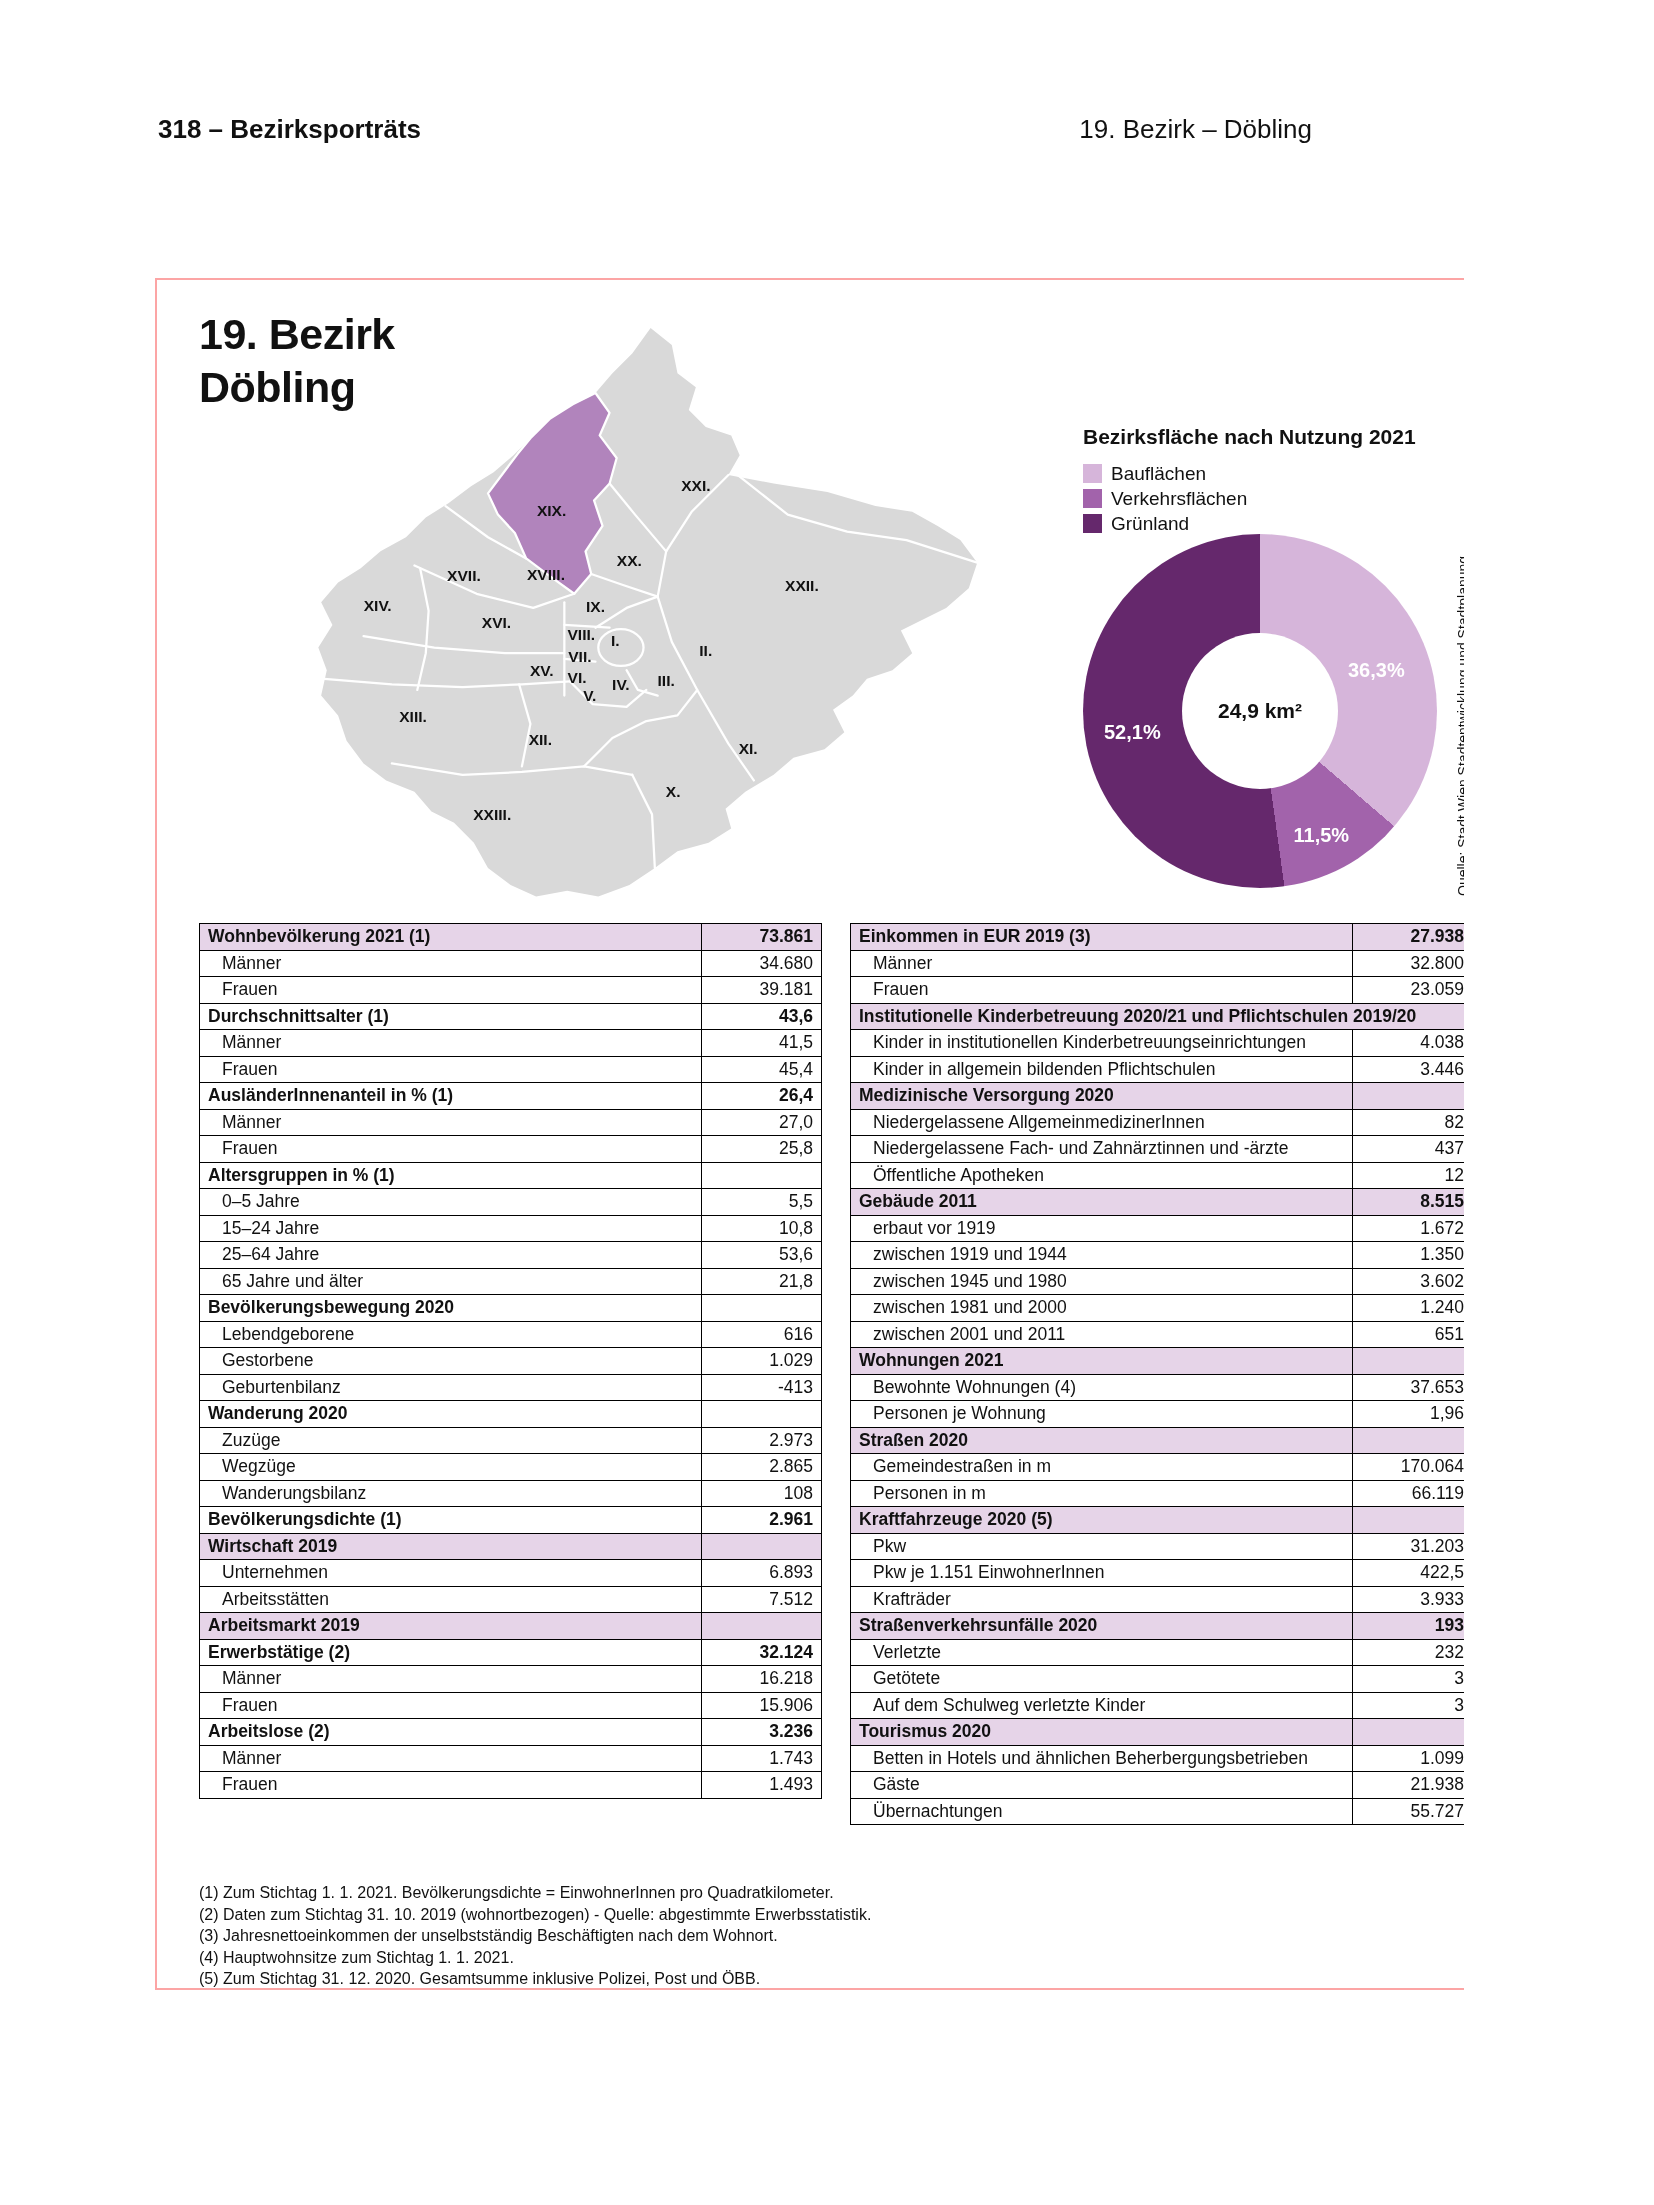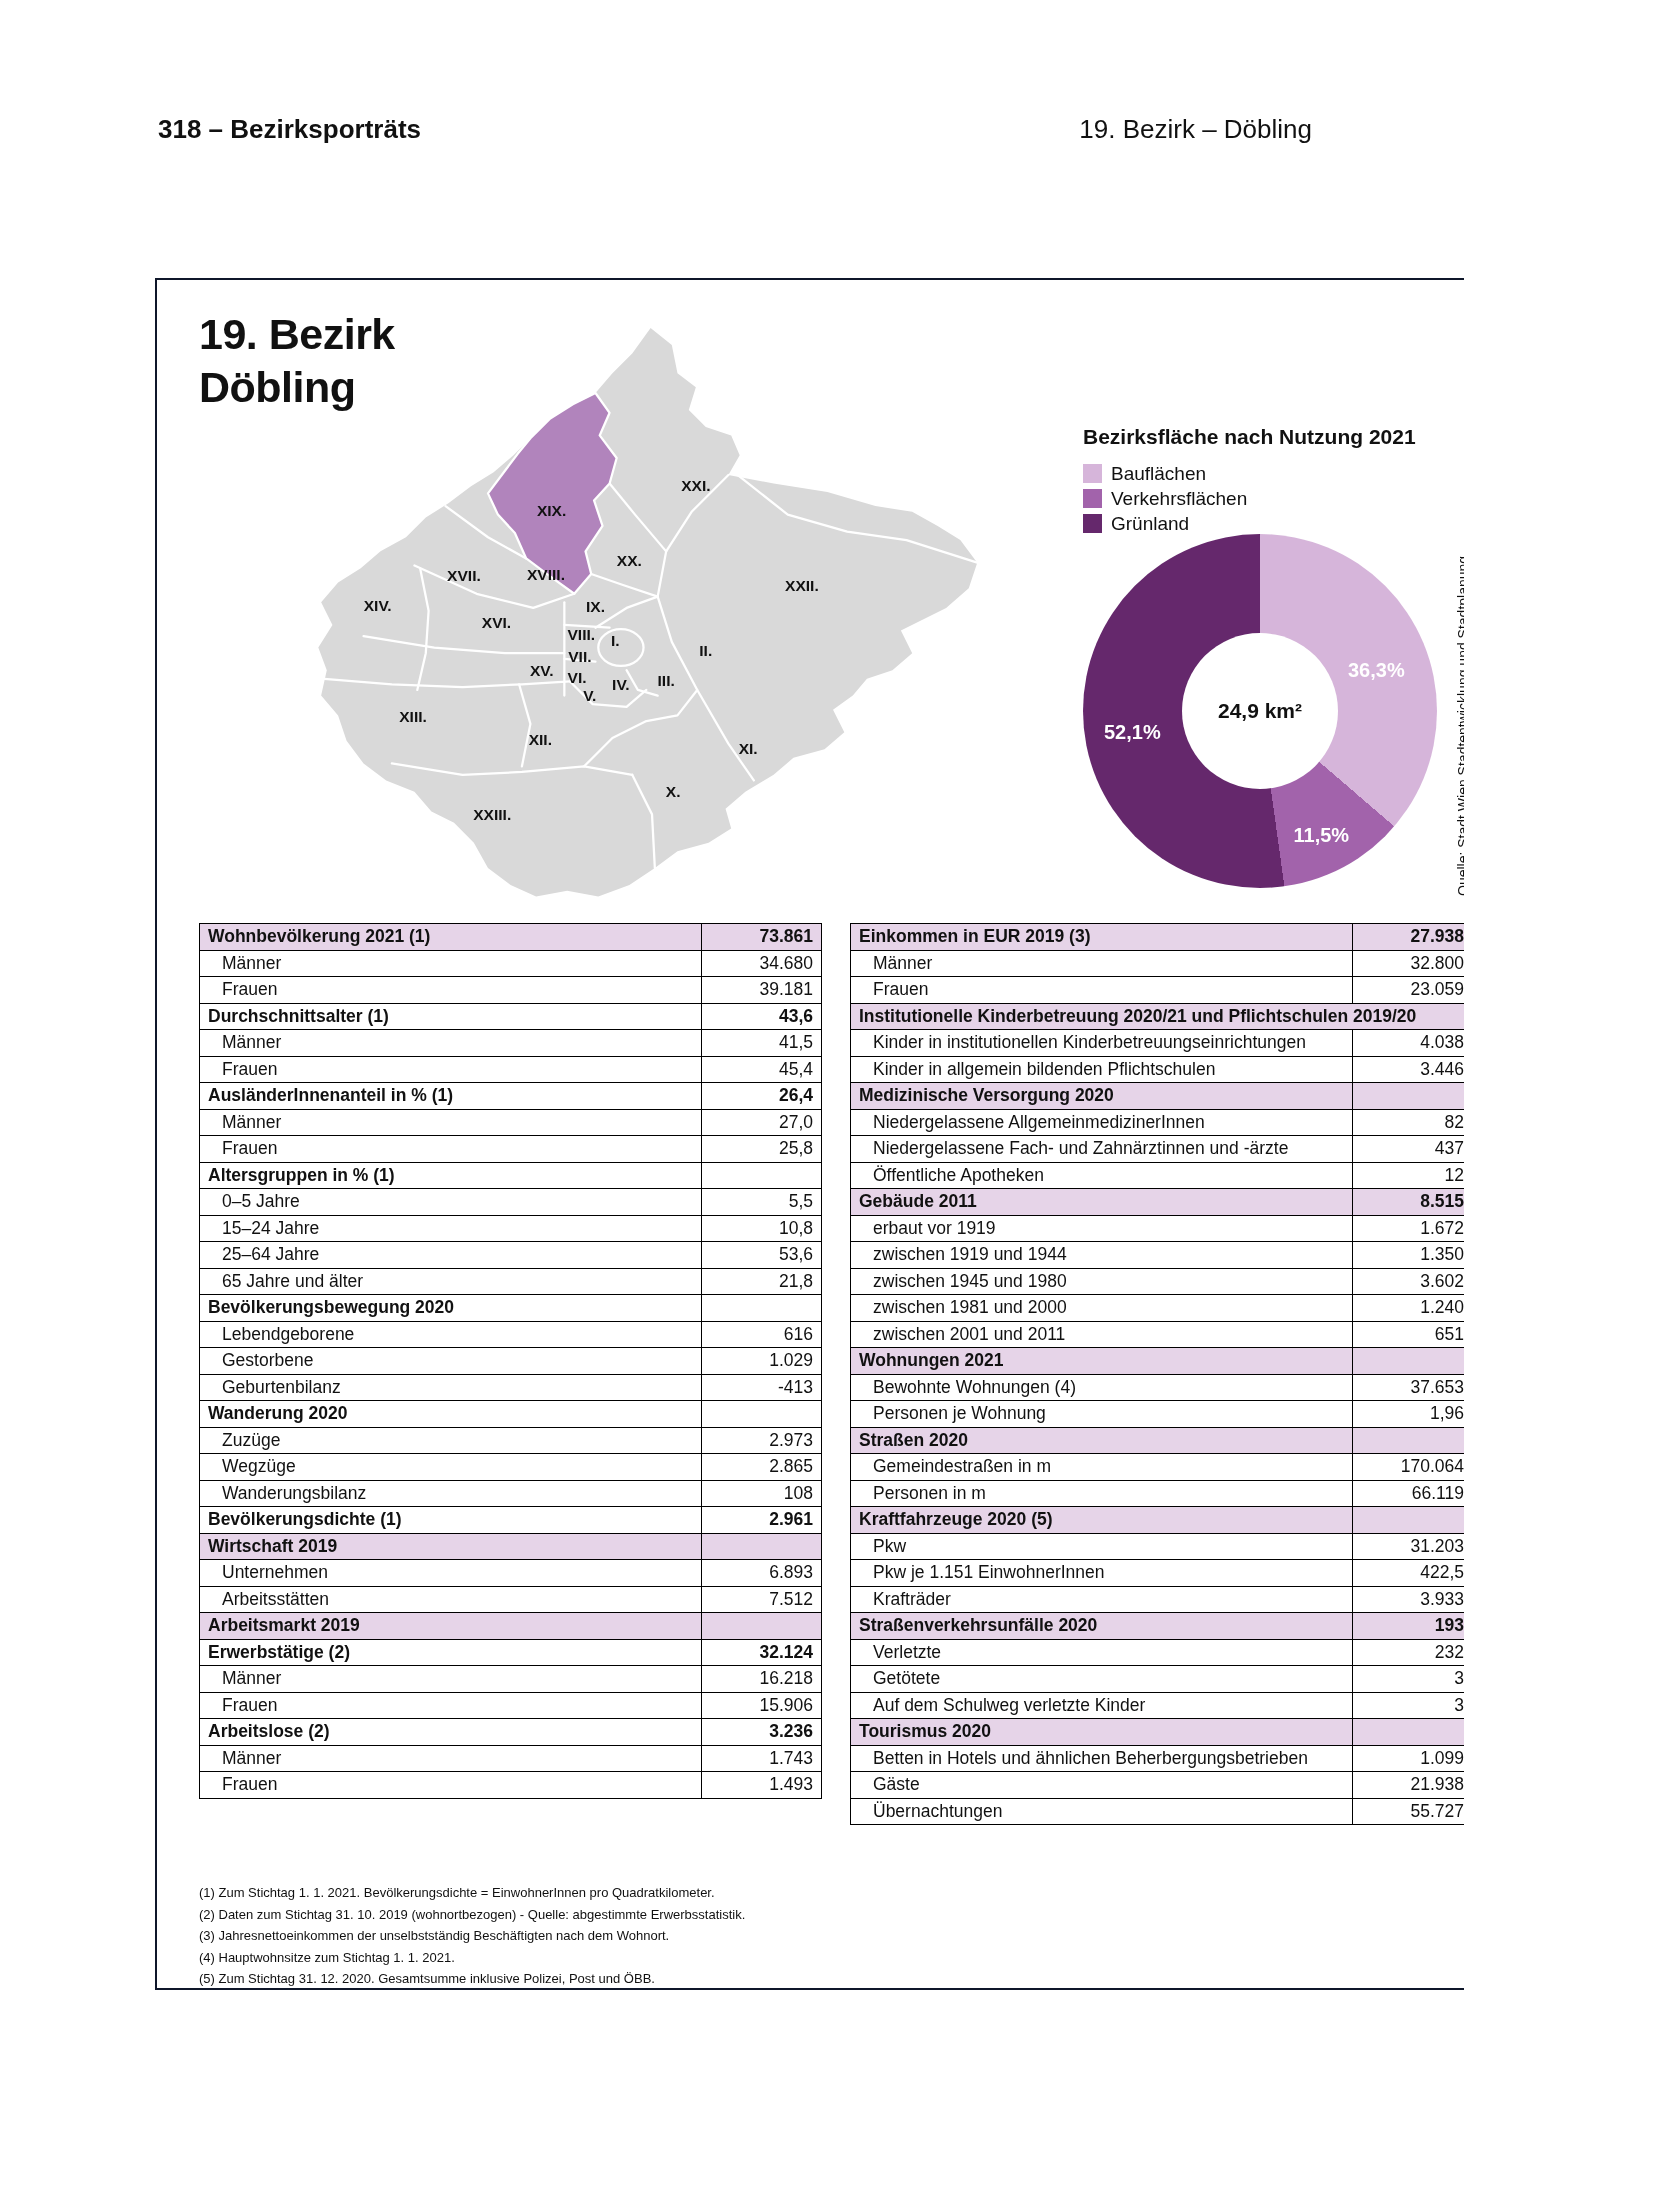--- a/index.html
+++ b/index.html
@@ -3,21 +3,21 @@
 <meta charset="utf-8">
 <style>
   * { margin:0; padding:0; box-sizing:border-box; }
   html,body { background:#ffffff; }
   body { font-family:"Liberation Sans", sans-serif; color:#111; }
   .page { position:relative; width:1464px; height:2205px; background:#fff; overflow:hidden; }
 
   .page-header-left  { position:absolute; left:158px; top:114px; font-size:26px; font-weight:bold; }
   .page-header-right { position:absolute; right:152px; top:114px; font-size:26px; }
 
-  .panel { position:absolute; left:155px; top:278px; width:1347px; height:1712px; border:2px solid #0f172a; }
+  .panel { position:absolute; left:155px; top:278px; width:1347px; height:1712px; border:2px solid #fca5a5; }
 
   .panel-title { position:absolute; left:42px; top:28px; font-size:43px; font-weight:bold; line-height:53px; letter-spacing:-0.5px; }
 
   .map-svg { position:absolute; left:150px; top:45px; width:707px; height:580px; }
   #map-labels text { font-family:"Liberation Sans", sans-serif; font-size:11px; font-weight:bold; text-anchor:middle; fill:#111; }
 
   .chart-title { position:absolute; left:926px; top:145px; width:380px; font-size:21px; font-weight:bold; }
   .legend { position:absolute; left:926px; top:181px; }
   .legend-row { display:flex; align-items:center; height:25px; }
   .swatch { width:19px; height:19px; margin-right:9px; flex:none; }
@@ -33,21 +33,21 @@
   .stats-table { position:absolute; border-collapse:collapse; table-layout:fixed; width:622px; top:643px; }
   #table-left  { left:42px; }
   #table-right { left:693px; }
   .stats-table td { border:1px solid #000; height:26.5px; font-size:17.5px; padding:0 8px; white-space:nowrap; overflow:hidden; vertical-align:middle; }
   .cell-label { padding-left:8px; }
   .row-sub .cell-label { padding-left:22px; }
   .cell-value { text-align:right; }
   .row-section td { background:var(--section-bg,#e6d4e8); font-weight:bold; }
   .row-bold td { font-weight:bold; }
 
-  .footnotes { position:absolute; left:42px; top:1602px; font-size:13px; line-height:21.5px; }
+  .footnotes { position:absolute; left:42px; top:1602px; font-size:16px; line-height:21.5px; }
 </style>
 </head>
 <body style="--section-bg: #e6d4e8;">
 
 <div class="page">
 
   <div class="page-header-left">318 – Bezirksporträts</div>
   <div class="page-header-right">19. Bezirk – Döbling</div>
 
   <div class="panel">

